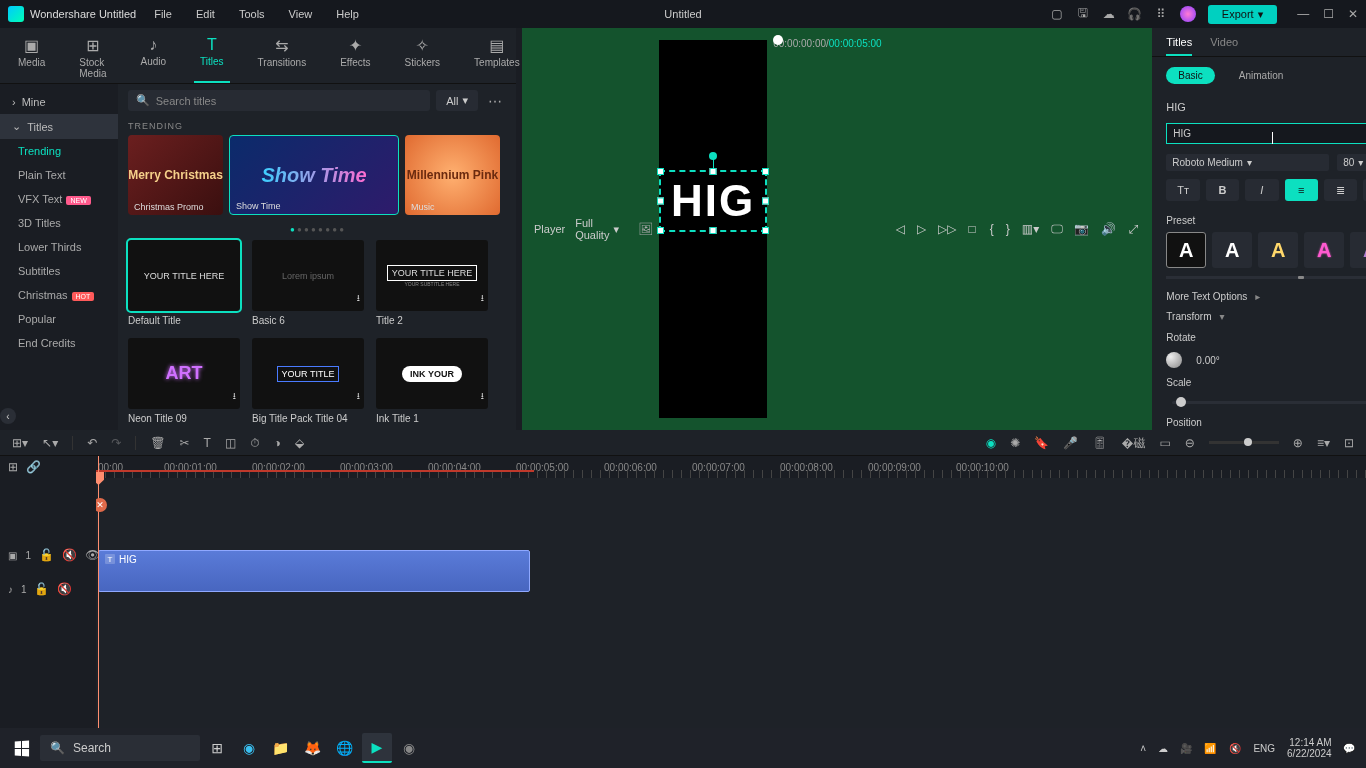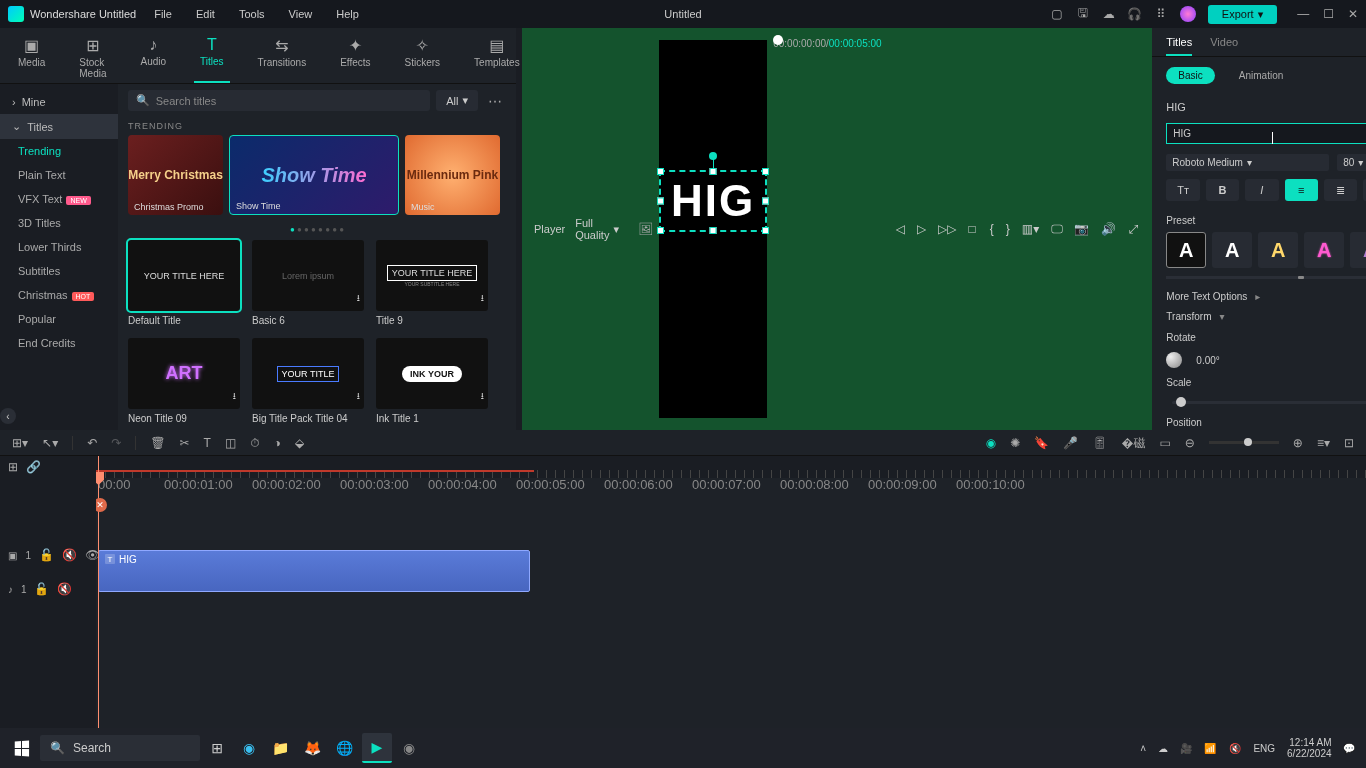--- a/index.html
+++ b/index.html
@@ -145,21 +145,21 @@
 .tl-toolbar .grp-r { margin-left: auto; display: flex; gap: 14px; align-items: center; }
 .zoom-sl { width: 70px; height: 3px; background: #333; position: relative; }
 .zoom-sl .k { width: 8px; height: 8px; background: #ccc; border-radius: 50%; position: absolute; top: -3px; left: 35px; }
 .tl-body { display: flex; height: calc(100% - 26px); }
 .track-heads { width: 96px; background: #1a1d23; }
 .th-row { height: 22px; display: flex; align-items: center; gap: 8px; padding: 0 8px; font-size: 10px; color: #aaa; }
 .th-gap{height:18px}
 .th-big { height: 46px; }
 .track-area { flex: 1; position: relative; overflow: hidden; }
 .ruler { height: 22px; background: #1a1d23; position: relative; }
-.ruler-mark { position: absolute; font-size: 13px; color: #888; top: 21px; }
+.ruler-mark { position: absolute; font-size: 10px; color: #888; top: 6px; }
 .ruler-ticks{position:absolute;bottom:0;left:0;right:0;height:8px;background:repeating-linear-gradient(90deg,#444 0 1px,transparent 1px 9px)}
 .ruler-red{position:absolute;top:14px;left:0;width:438px;height:2px;background:#c0392b}
 .playhead { position: absolute; top: 0; bottom: 0; left: 2px; width: 1px; background: #ff8e70; z-index:5;}
 .playhead::before { content:''; position: absolute; top: 16px; left: -5px; width: 11px; height: 13px; background: #ff8e70; clip-path: polygon(0 0,100% 0,100% 60%,50% 100%,0 60%); }
 .close-marker{position:absolute;top:42px;left:-3px;width:14px;height:14px;background:#e06a4a;border-radius:50%;display:flex;align-items:center;justify-content:center;font-size:9px;color:#fff;z-index:6}
 .track-lane { height: 46px; margin-top: 72px; position: relative; }
 .clip { position: absolute; top: 0; left: 2px; width: 432px; height: 42px; background: linear-gradient(180deg,#5a7bd8,#4866c0); border: 1px solid #8fa8ff; border-radius: 2px; display: flex; align-items: flex-start; padding: 3px 6px; font-size: 10px; color: #fff; gap: 4px;}
 .clip .t-ico{width:10px;height:10px;background:#fff3;border-radius:1px;display:flex;align-items:center;justify-content:center;font-size:8px}
 
 
@@ -305,21 +305,21 @@
                 <span class="tile-dl">⭳</span>
               </div>
               <div class="tile-cap">Basic 6</div>
             </div>
           <div class="tile">
               <div class="tile-thumb">
                 <span style="border:1px solid #fff;padding:2px 4px">YOUR TITLE HERE</span>
                 <span style="font-size:5px;color:#888">YOUR SUBTITLE HERE</span>
                 <span class="tile-dl">⭳</span>
               </div>
-              <div class="tile-cap">Title 9</div>
+              <div class="tile-cap">Title 2</div>
             </div>
           <div class="tile">
               <div class="tile-thumb">
                 <span style="color:#d070ff;font-size:18px;font-weight:900;text-shadow:0 0 4px #d070ff">ART</span>
                 <span class="tile-dl">⭳</span>
               </div>
               <div class="tile-cap">Neon Title 09</div>
             </div>
           <div class="tile">
               <div class="tile-thumb">

